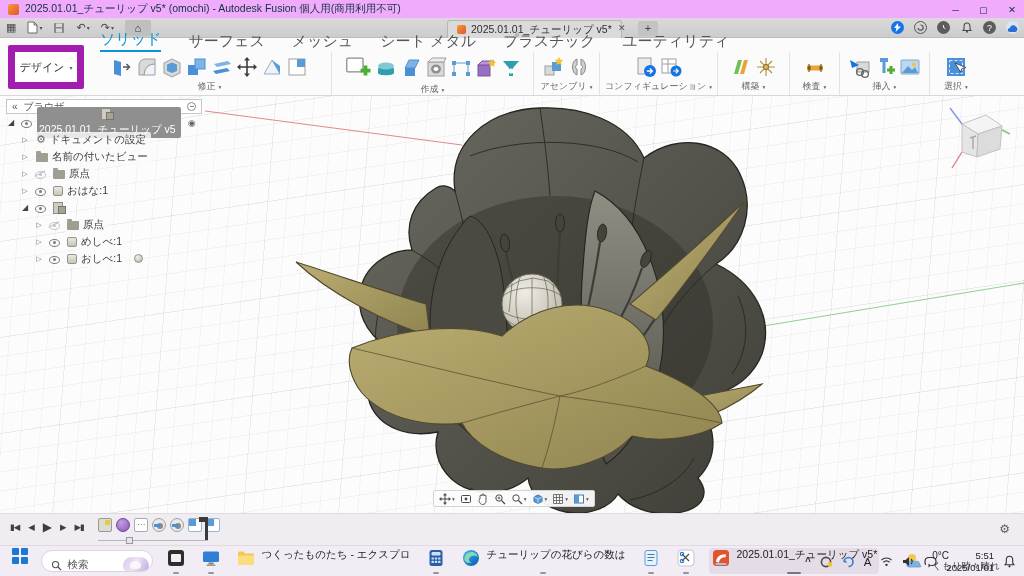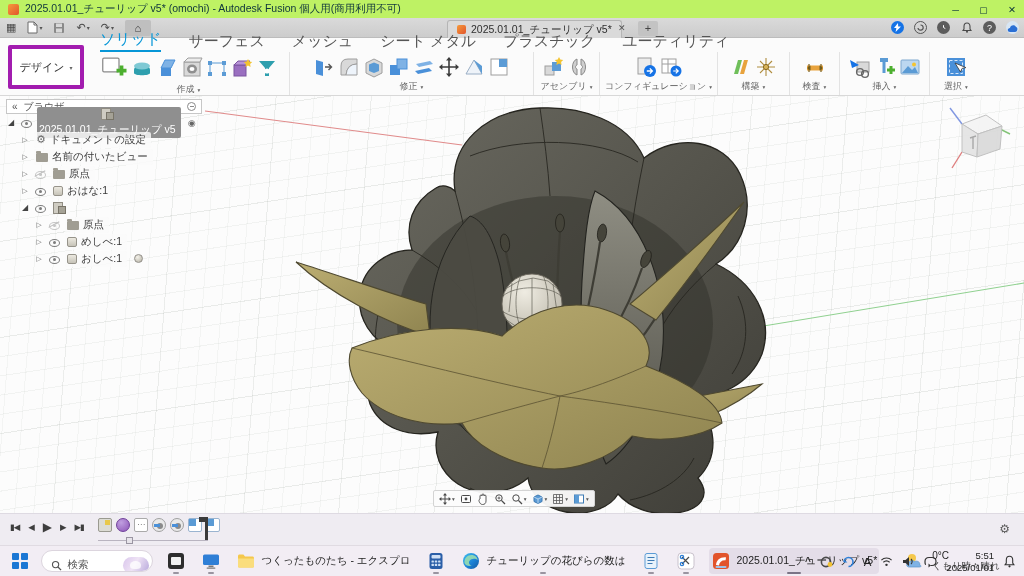--- a/index.html
+++ b/index.html
@@ -1,42 +1,42 @@
 <!DOCTYPE html>
 <html><head>
 <meta charset="utf-8">
 <style>
   * { margin:0; padding:0; box-sizing:border-box; }
   html,body { width:1024px; height:576px; overflow:hidden; }
   body { font-family:"Liberation Sans","DejaVu Sans",sans-serif; background:#fff; position:relative; user-select:none; }
   .screen { width:1024px; height:576px; position:relative; display:flex; flex-direction:column; }
 
   
-  .titlebar { height:18px; background:#bef264; display:flex; align-items:center; padding:0 8px; gap:6px; flex:0 0 auto; }
+  .titlebar { height:18px; background:#f0abfc; display:flex; align-items:center; padding:0 8px; gap:6px; flex:0 0 auto; }
   .fusion-badge { width:11px; height:11px; border-radius:2px; background:linear-gradient(135deg,#f59b3c,#e2542b); flex:0 0 auto; }
   .title-text { font-size:10.5px; color:#0d343c; white-space:nowrap; }
   .win-controls { margin-left:auto; display:flex; gap:20px; font-size:9.5px; color:#0d343c; }
   .win-controls span { cursor:default; }
 
   
   .tabrow { height:20px; background:linear-gradient(#dadada,#cccccc); border-bottom:1px solid #bcbcbc; position:relative; flex:0 0 auto; display:flex; align-items:center; padding:0 6px; }
   .qat { display:flex; align-items:center; gap:11px; color:#4a4a4a; font-size:11px; }
   .qat .ic { display:inline-flex; align-items:center; gap:1px; }
   .qat .dd { font-size:6px; color:#555; }
   .home-btn { background:#bfbfbf; border-radius:2px; width:26px; height:16px; display:flex; align-items:center; justify-content:center; font-size:11px; color:#3c3c3c; }
   .doc-tab { position:absolute; left:447px; top:2px; height:18px; background:#dadada; border:1px solid #b5b5b5; border-bottom:none; border-radius:3px 3px 0 0; display:flex; align-items:center; gap:5px; padding:0 9px; font-size:10.5px; color:#2f2f2f; white-space:nowrap; }
   .tab-dot { width:9px; height:9px; border-radius:2px; background:linear-gradient(135deg,#f59b3c,#e2542b); }
   .tab-x { position:absolute; left:618px; top:5px; font-size:9px; color:#555; }
   .newtab { position:absolute; left:638px; top:3px; width:20px; height:15px; background:#c3c3c3; border-radius:2px; text-align:center; font-size:11px; color:#444; line-height:14px; }
   .tab-right { position:absolute; right:5px; top:3px; display:flex; gap:10px; align-items:center; }
   .tab-right .cir { width:13px; height:13px; border-radius:50%; display:flex; align-items:center; justify-content:center; }
 
   
   .ribbon { height:58px; background:#fbfbfb; border-bottom:1px solid #d8d8d8; position:relative; flex:0 0 auto; }
-  .workspace { position:absolute; left:8px; top:7px; width:76px; height:44px; background:#fff; border:4px solid #a21caf; border-radius:2px; display:flex; align-items:center; justify-content:center; gap:5px; font-size:11px; color:#333; }
+  .workspace { position:absolute; left:8px; top:7px; width:76px; height:44px; background:#fff; border:7px solid #a21caf; border-radius:2px; display:flex; align-items:center; justify-content:center; gap:5px; font-size:11px; color:#333; }
   .workspace .dd { font-size:6px; color:#666; }
   .rtabs { margin-left:100px; height:14px; display:flex; gap:27px; align-items:flex-end; font-size:15px; color:#555; }
   .rtab { padding-bottom:1px; white-space:nowrap; }
   .rtab.active { color:#0696d7; border-bottom:2px solid #0696d7; }
   .rgroups { margin-left:88px; display:flex; height:43px; align-items:stretch; }
   .rgroup { display:flex; flex-direction:column; align-items:center; justify-content:space-between; border-right:1px solid #e3e3e3; padding:1px 2px 1px 2px; }
   .ricons { display:flex; align-items:center; gap:1px; flex:1; }
   .ric { width:24px; height:24px; display:inline-flex; align-items:center; justify-content:center; }
   .ric.big { width:30px; height:30px; }
   .ric svg { width:100%; height:100%; }
@@ -103,21 +103,21 @@
   .f-corner { background:#fff; border:1px solid #9ab4d0; }
   .f-corner::after { content:""; position:absolute; left:0; top:0; width:7px; height:7px; background:#5b9bd5; }
   .tmark { position:absolute; left:205px; top:3px; width:2.5px; height:24px; background:#3a3a3a; }
   .tmark::before { content:""; position:absolute; left:-6px; top:0; width:6px; height:5px; background:#3a3a3a; }
   .ttrack { position:absolute; left:98px; top:26px; width:110px; height:1px; background:#b9b4c0; }
   .tthumb { position:absolute; left:126px; top:23px; width:7px; height:7px; background:#e7e4ea; border:1px solid #9a95a2; }
   .tl-gear { position:absolute; right:14px; top:8px; font-size:12px; color:#5c5c5c; }
 
   
   .taskbar { height:31px; background:#f2edf4; border-top:1px solid #e0dbe2; display:flex; align-items:center; padding:0 10px; gap:11px; flex:0 0 auto; position:relative; }
-  .tb-item { display:flex; align-items:center; gap:6px; position:relative; height:26px; padding:0 2px; border-radius:4px; }
+  .tb-item { display:flex; gap:6px; position:relative; height:26px; padding:0 2px; border-radius:4px; }
   .tb-label { font-size:10.5px; color:#222; white-space:nowrap; }
   .ind { position:absolute; bottom:0px; left:50%; transform:translateX(-50%); width:6px; height:2.5px; border-radius:2px; background:#9a94a0; }
   .ind.active { width:14px; background:#7b7486; }
   .start { display:grid; grid-template-columns:7px 7px; grid-template-rows:7px 7px; gap:1.5px; }
   .start i { background:#1b77d4; border-radius:1px; }
   .search-pill { width:112px; height:22px; background:#fff; border:1px solid #dcd5de; border-radius:12px; display:flex; align-items:center; gap:6px; padding:8px 3px 0 9px; overflow:hidden; }
   .search-pill .stext { font-size:10.5px; color:#555; flex:1; }
   .spill-img { width:26px; height:17px; border-radius:9px; background:linear-gradient(120deg,#d9c6ec,#efe3f5 45%,#b5a6da); position:relative; }
   .spill-img::after { content:""; position:absolute; left:7px; top:4px; width:11px; height:8px; background:rgba(255,255,255,.75); border-radius:50% 50% 40% 40%; }
   .ic20 { width:20px; height:20px; display:flex; align-items:center; justify-content:center; }
@@ -219,20 +219,76 @@
     </div>
     <div class="rtabs">
       <span class="rtab active">ソリッド</span>
       <span class="rtab">サーフェス</span>
       <span class="rtab">メッシュ</span>
       <span class="rtab">シート メタル</span>
       <span class="rtab">プラスチック</span>
       <span class="rtab">ユーティリティ</span>
     </div>
     <div class="rgroups">
+      <div class="rgroup g-modify">
+        <div class="ricons">
+          <span class="ric">
+              <svg viewBox="0 0 24 24">
+                <path d="M4 5 L11 7 L11 21 L4 19 Z" fill="#4a90d9"></path>
+                <path d="M13 12 h6 M16.5 9 l3 3 -3 3" fill="none" stroke="#555" stroke-width="1.4"></path>
+              </svg>
+            </span>
+          <span class="ric">
+              <svg viewBox="0 0 24 24">
+                <path d="M4 20 L4 11 Q4 4 11 4 L20 4 L20 9 Q10 9 9 20 Z" fill="#d9d9d9" stroke="#9e9e9e"></path>
+                <path d="M20 9 Q10 9 9 20 L20 20 Z" fill="#eef4fb" stroke="#9e9e9e"></path>
+              </svg>
+            </span>
+          <span class="ric">
+              <svg viewBox="0 0 24 24">
+                <path d="M4 8 L12 4 L20 8 L20 18 L12 22 L4 18 Z" fill="#d9d9d9" stroke="#9e9e9e"></path>
+                <path d="M7 9.5 L12 7.5 L17 9.5 L17 16 L12 18 L7 16 Z" fill="#5b9bd5"></path>
+              </svg>
+            </span>
+          <span class="ric">
+              <svg viewBox="0 0 24 24">
+                <rect x="3" y="10" width="10" height="10" fill="#4a90d9"></rect>
+                <rect x="10" y="4" width="10" height="10" fill="#7fb2e5" stroke="#4a90d9"></rect>
+              </svg>
+            </span>
+          <span class="ric">
+              <svg viewBox="0 0 24 24">
+                <path d="M4 9 L18 6 L21 9 L7 12 Z" fill="#7fb2e5"></path>
+                <path d="M3 16 L17 13 L20 16 L6 19 Z" fill="#4a90d9"></path>
+              </svg>
+            </span>
+          <span class="ric">
+              <svg viewBox="0 0 24 24">
+                <path d="M12 3v18M3 12h18" stroke="#3c3c3c" stroke-width="1.6"></path>
+                <path d="M12 2l-3 3.4h6zM12 22l-3-3.4h6zM2 12l3.4-3v6zM22 12l-3.4-3v6z" fill="#3c3c3c"></path>
+              </svg>
+            </span>
+          <span class="ric">
+              <svg viewBox="0 0 24 24">
+                <path d="M4 19 L12 5 L20 19 Z" fill="#eef3f9" stroke="#9aaec5"></path>
+                <path d="M12 5 L20 19 L20 11 Z" fill="#5b9bd5"></path>
+              </svg>
+            </span>
+          <span class="ric">
+              <svg viewBox="0 0 24 24">
+                <rect x="4" y="4" width="16" height="16" fill="#fff" stroke="#9e9e9e"></rect>
+                <rect x="12" y="4" width="8" height="8" fill="#5b9bd5"></rect>
+              </svg>
+            </span>
+        </div>
+        <div class="rlabel">
+            <span>修正</span>
+            <span class="dd">▾</span>
+          </div>
+      </div>
       <div class="rgroup g-create">
         <div class="ricons">
           <span class="ric big">
               <svg viewBox="0 0 24 24">
                 <rect x="3" y="4" width="13" height="11" rx="1" fill="#fff" stroke="#8a8a8a"></rect>
                 <path d="M14 14h8M18 10v8" stroke="#4caf2f" stroke-width="3"></path>
               </svg>
             </span>
           <span class="ric">
               <svg viewBox="0 0 24 24">
@@ -272,76 +328,20 @@
             </span>
           <span class="ric">
               <svg viewBox="0 0 24 24">
                 <path d="M4 5 L20 5 L14 12 L14 20 L10 20 L10 12 Z" fill="#2e9fae"></path>
                 <circle cx="12" cy="15" r="2.6" fill="#fff"></circle>
               </svg>
             </span>
         </div>
         <div class="rlabel">
             <span>作成</span>
-            <span class="dd">▾</span>
-          </div>
-      </div>
-      <div class="rgroup g-modify">
-        <div class="ricons">
-          <span class="ric">
-              <svg viewBox="0 0 24 24">
-                <path d="M4 5 L11 7 L11 21 L4 19 Z" fill="#4a90d9"></path>
-                <path d="M13 12 h6 M16.5 9 l3 3 -3 3" fill="none" stroke="#555" stroke-width="1.4"></path>
-              </svg>
-            </span>
-          <span class="ric">
-              <svg viewBox="0 0 24 24">
-                <path d="M4 20 L4 11 Q4 4 11 4 L20 4 L20 9 Q10 9 9 20 Z" fill="#d9d9d9" stroke="#9e9e9e"></path>
-                <path d="M20 9 Q10 9 9 20 L20 20 Z" fill="#eef4fb" stroke="#9e9e9e"></path>
-              </svg>
-            </span>
-          <span class="ric">
-              <svg viewBox="0 0 24 24">
-                <path d="M4 8 L12 4 L20 8 L20 18 L12 22 L4 18 Z" fill="#d9d9d9" stroke="#9e9e9e"></path>
-                <path d="M7 9.5 L12 7.5 L17 9.5 L17 16 L12 18 L7 16 Z" fill="#5b9bd5"></path>
-              </svg>
-            </span>
-          <span class="ric">
-              <svg viewBox="0 0 24 24">
-                <rect x="3" y="10" width="10" height="10" fill="#4a90d9"></rect>
-                <rect x="10" y="4" width="10" height="10" fill="#7fb2e5" stroke="#4a90d9"></rect>
-              </svg>
-            </span>
-          <span class="ric">
-              <svg viewBox="0 0 24 24">
-                <path d="M4 9 L18 6 L21 9 L7 12 Z" fill="#7fb2e5"></path>
-                <path d="M3 16 L17 13 L20 16 L6 19 Z" fill="#4a90d9"></path>
-              </svg>
-            </span>
-          <span class="ric">
-              <svg viewBox="0 0 24 24">
-                <path d="M12 3v18M3 12h18" stroke="#3c3c3c" stroke-width="1.6"></path>
-                <path d="M12 2l-3 3.4h6zM12 22l-3-3.4h6zM2 12l3.4-3v6zM22 12l-3.4-3v6z" fill="#3c3c3c"></path>
-              </svg>
-            </span>
-          <span class="ric">
-              <svg viewBox="0 0 24 24">
-                <path d="M4 19 L12 5 L20 19 Z" fill="#eef3f9" stroke="#9aaec5"></path>
-                <path d="M12 5 L20 19 L20 11 Z" fill="#5b9bd5"></path>
-              </svg>
-            </span>
-          <span class="ric">
-              <svg viewBox="0 0 24 24">
-                <rect x="4" y="4" width="16" height="16" fill="#fff" stroke="#9e9e9e"></rect>
-                <rect x="12" y="4" width="8" height="8" fill="#5b9bd5"></rect>
-              </svg>
-            </span>
-        </div>
-        <div class="rlabel">
-            <span>修正</span>
             <span class="dd">▾</span>
           </div>
       </div>
       <div class="rgroup g-assemble">
         <div class="ricons">
           <span class="ric">
               <svg viewBox="0 0 24 24">
                 <rect x="3" y="11" width="9" height="9" fill="#d9d9d9" stroke="#9e9e9e"></rect>
                 <rect x="10" y="7" width="9" height="9" fill="#5b9bd5"></rect>
                 <path d="M17 2 l1.3 2.6 2.9.4-2.1 2 .5 2.9-2.6-1.4-2.6 1.4.5-2.9-2.1-2 2.9-.4z" fill="#f4c430"></path>

